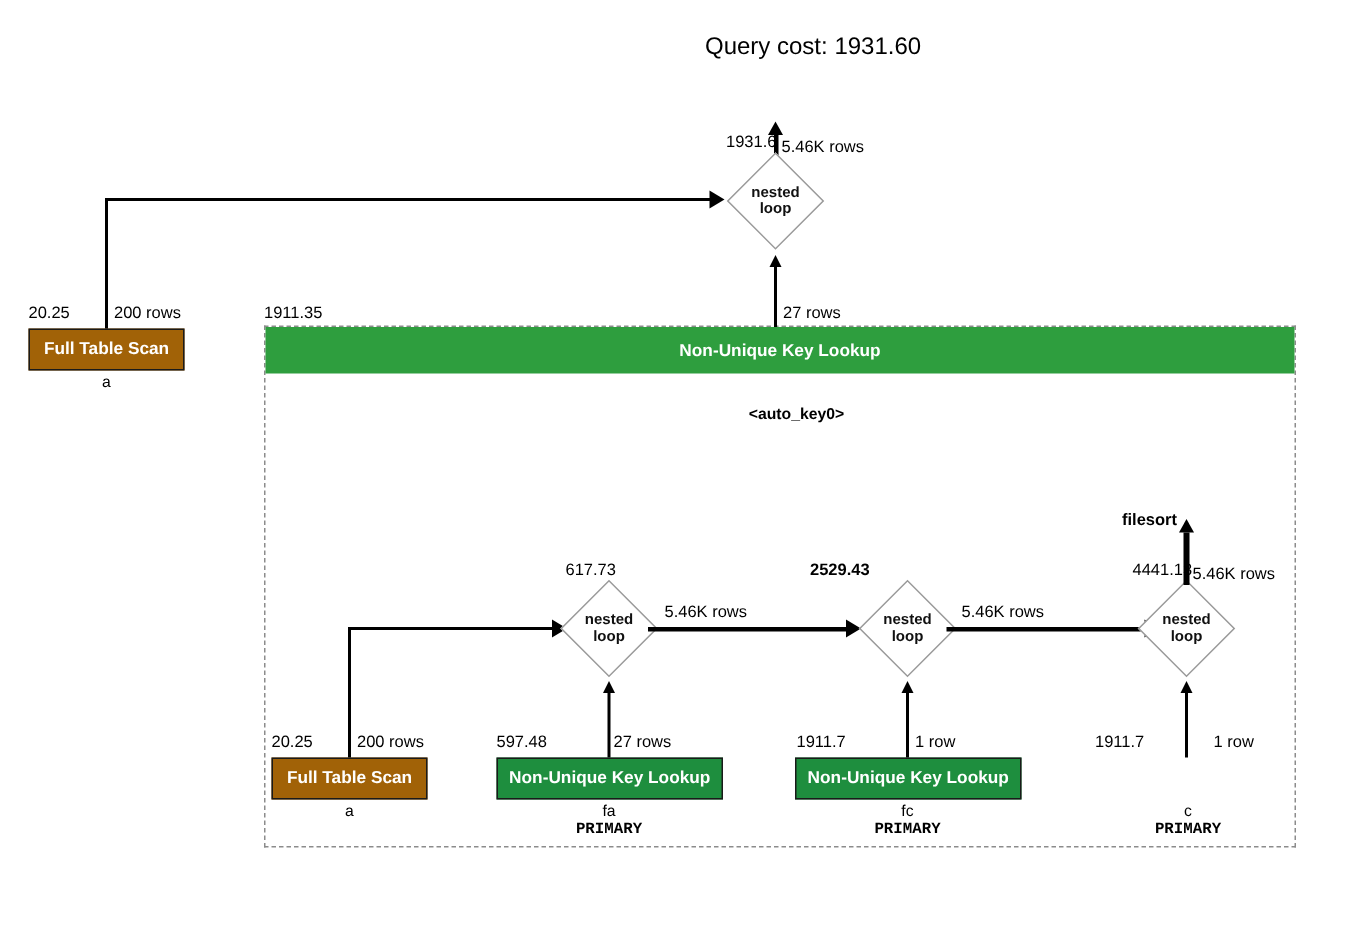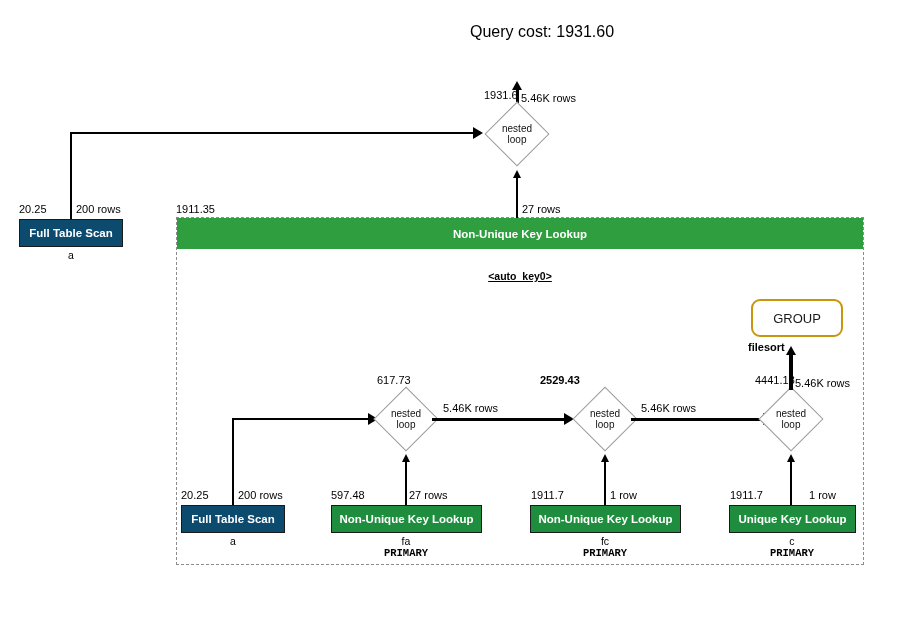--- a/index.html
+++ b/index.html
@@ -55,40 +55,41 @@
     box-sizing: border-box;
     border: 1px solid #1a1a1a;
     display: flex;
     align-items: center;
     justify-content: center;
     font-size: 11.5px;
     font-weight: bold;
     color: #ffffff;
     white-space: nowrap;
   }
-  .access-red   { background: #0c4a6e; }
+  .access-red   { background: #a16207; }
   .access-green { background: #1e8e3e; }
 
   .access-caption {
     position: absolute;
     text-align: center;
     font-size: 10.5px;
     color: #000000;
     line-height: 12px;
     white-space: nowrap;
     transform: translateX(-50%);
   }
   .access-caption .alias { font-weight: normal; }
   .access-caption .keyname { font-weight: bold; font-family: Liberation Mono, monospace; }
 
   
   .diamond-wrap {
     position: absolute;
     width: 66px;
     height: 66px;
+    font-weight: bold;
   }
   .diamond-shape {
     position: absolute;
     left: 50%;
     top: 50%;
     width: 46px;
     height: 46px;
     margin-left: -23px;
     margin-top: -23px;
     background: #ffffff;
@@ -204,21 +205,21 @@
 
 <div id="canvas">
 
   <div class="subquery" style="left:176px; top:217px; width:688px; height:348px;"></div>
 
   <div class="lbl" style="left:176px; top:203px;">1911.35</div>
 
   <div class="subquery-header" style="left:177px; top:218px; width:686px; height:31px;">Non-Unique Key Lookup</div>
 
 
-  <div class="subquery-key" style="left:177px; top:269px; width:686px; height:14px;text-decoration:underline;">&lt;auto_key0&gt;</div>
+  <div class="subquery-key" style="left:188px; top:269px; width:686px; height:14px;">&lt;auto_key0&gt;</div>
 
   <div class="query-cost" style="left:470px; top:23px;">Query cost: 1931.60</div>
 
 
   <div class="edge edge-v" style="left:516px; top:90px; width:3px; height:28px;"></div>
   <div class="arrow-up" style="left:512px; top:81px;"></div>
 
   <div class="lbl" style="left:484px; top:89px;">1931.6</div>
   <div class="lbl" style="left:521px; top:92px;">5.46K rows</div>
 
@@ -310,21 +311,20 @@
     </div>
   </div>
 
   <div class="edge edge-h" style="left:631px; top:418px; width:135px; height:3px;"></div>
   <div class="arrow-right" style="left:763px; top:413px;"></div>
   <div class="lbl" style="left:641px; top:402px;">5.46K rows</div>
 
   <div class="lbl" style="left:730px; top:489px;">1911.7</div>
   <div class="lbl" style="left:809px; top:489px;">1 row</div>
 
-  <div class="access-box access-green" style="left:729px; top:505px; width:127px; height:28px;">Unique Key Lookup</div>
 
   <div class="access-caption" style="left:792px; top:535px;">
     <div class="alias">c</div>
     <div class="keyname">PRIMARY</div>
   </div>
 
   <div class="edge edge-v" style="left:790px; top:462px; width:2px; height:43px;"></div>
   <div class="arrow-up-sm" style="left:787px; top:454px;"></div>
 
   <div class="lbl" style="left:755px; top:374px;">4441.13</div>
@@ -336,15 +336,14 @@
       <span>nested</span>
       <span>loop</span>
     </div>
   </div>
 
   <div class="edge edge-v" style="left:789px; top:355px; width:4px; height:35px;"></div>
   <div class="arrow-up" style="left:786px; top:346px;"></div>
 
   <div class="lbl lbl-bold" style="left:748px; top:341px;">filesort</div>
 
-  <div class="group-box" style="left:751px; top:299px; width:92px; height:38px;">GROUP</div>
 
 </div>
 
 </body></html>

